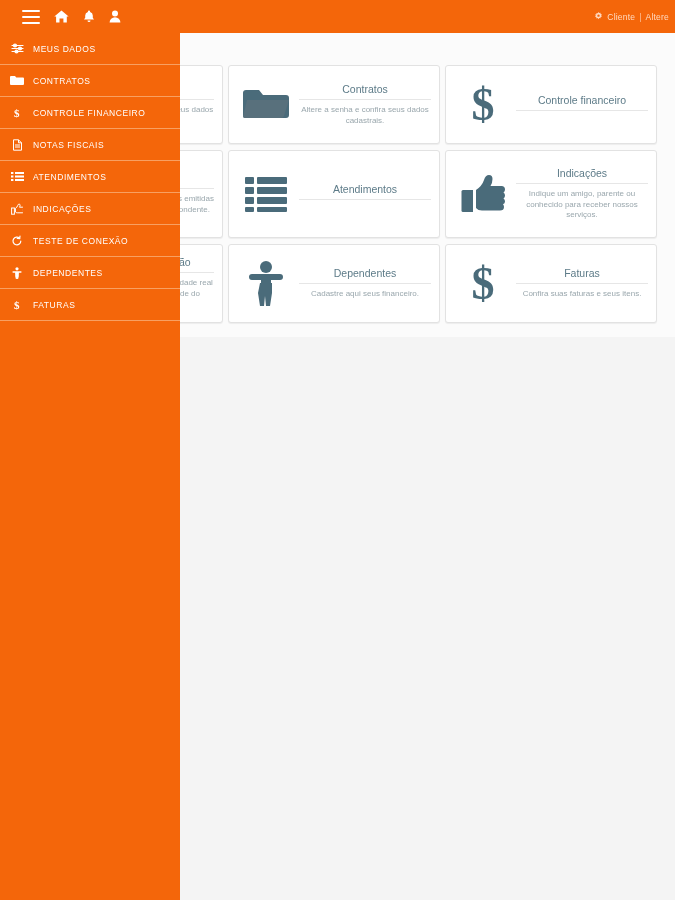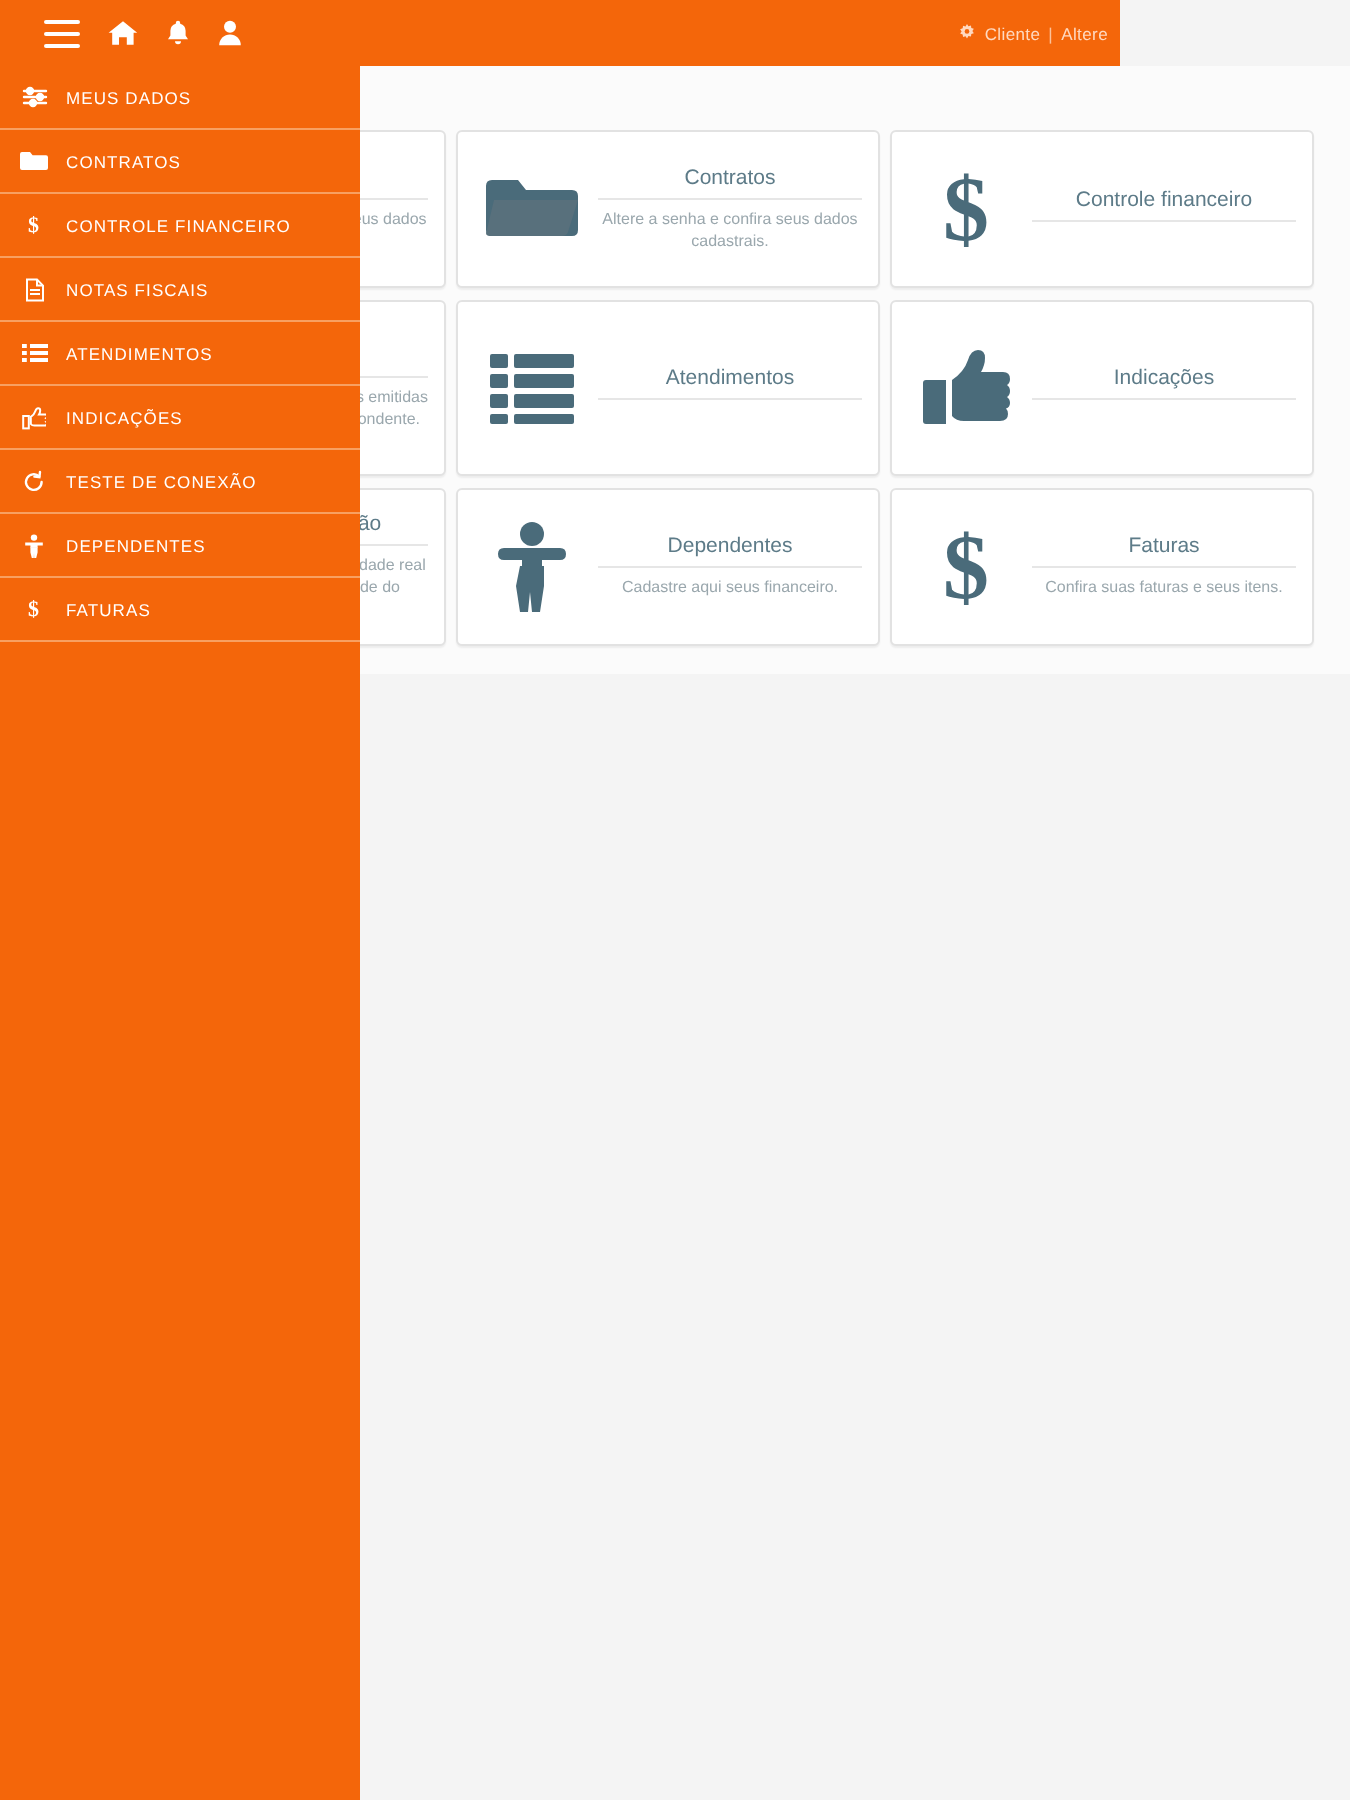--- a/index.html
+++ b/index.html
@@ -14,21 +14,21 @@
     position: relative;
     width: 675px; height: 900px;
     background: #f4f4f4;
     overflow: hidden;
   }
 
   
   .topbar {
     position: absolute;
     top: 0; left: 0;
-    width: 560px; height: 33px;
+    width: 675px; height: 33px;
     background: #f4660a;
     display: flex;
     align-items: center;
     z-index: 30;
     padding-left: 13px;
   }
   .topbar-left {
     display: flex;
     align-items: center;
     gap: 14px;
@@ -273,20 +273,21 @@
 
       <div class="card tall">
         <div class="card-icon">
           <svg width="48" height="44" viewBox="0 0 48 44" fill="#4a6b7a">
             <path d="M4 18 h10 v22 h-10 q-1.5 0-1.5-1.5 v-19 q0-1.5 1.5-1.5z"></path>
             <path d="M17 18 q6-4 8-10 1.5-5 5-5 3.5 0 3.5 4 0 3.5-2 7 h11 q3.5 0 3.5 3.5 0 2-1.5 3 1.5 1 1.5 3 0 2-1.5 3 1.5 1 1.5 3 0 2-2 2.8 1 1 1 2.7 0 3.5-4 3.5 h-18 q-4 0-6-2.5z"></path>
           </svg>
         </div>
         <div class="card-body">
           <div class="card-title">Indicações</div>
+          <div class="card-desc">Indique um amigo, parente ou conhecido para receber nossos serviços.</div>
         </div>
       </div>
 
       <div class="card">
         <div class="card-icon">
           <svg width="42" height="42" viewBox="0 0 42 42" fill="none" stroke="#4a6b7a" stroke-width="3.4" stroke-linecap="round">
             <path d="M34 21 a13 13 0 1 1 -4-9.2"></path>
             <polyline points="31,3 30,12 21,11" stroke-linejoin="round"></polyline>
           </svg>
         </div>

